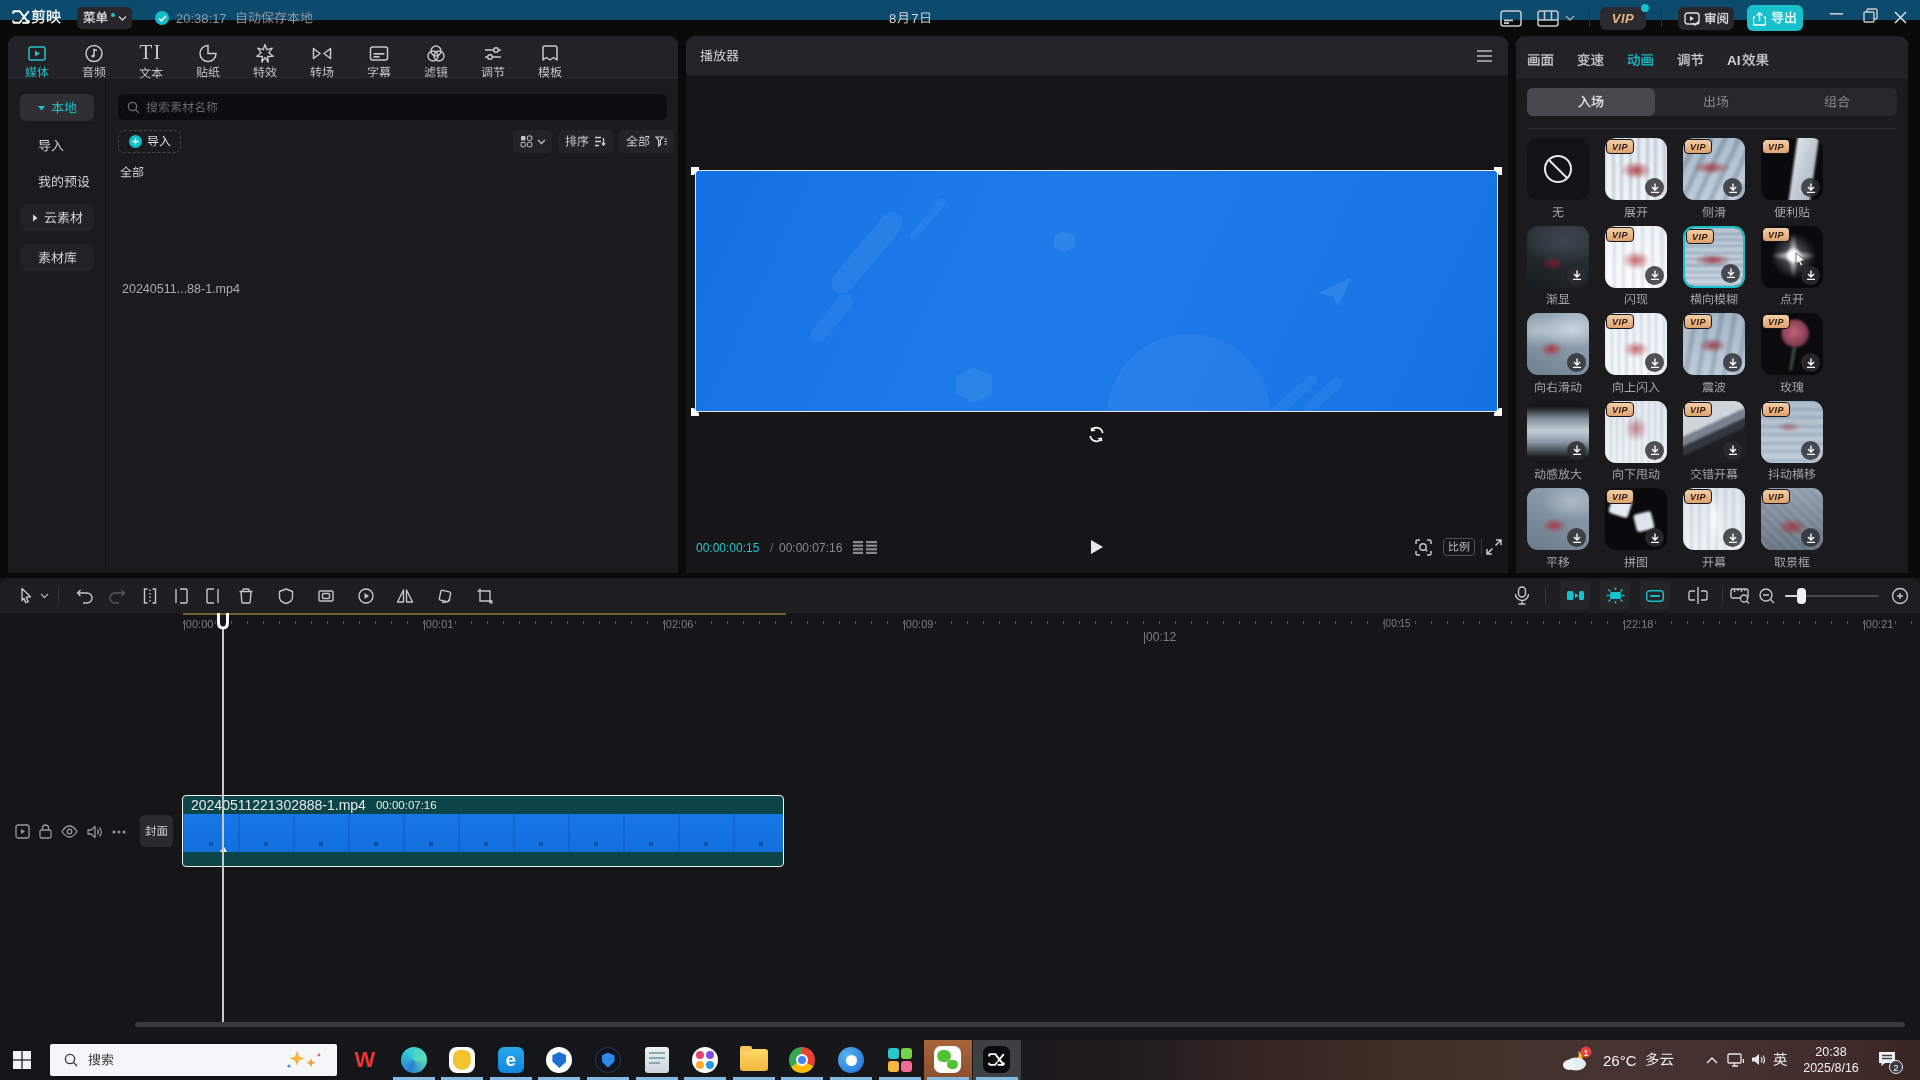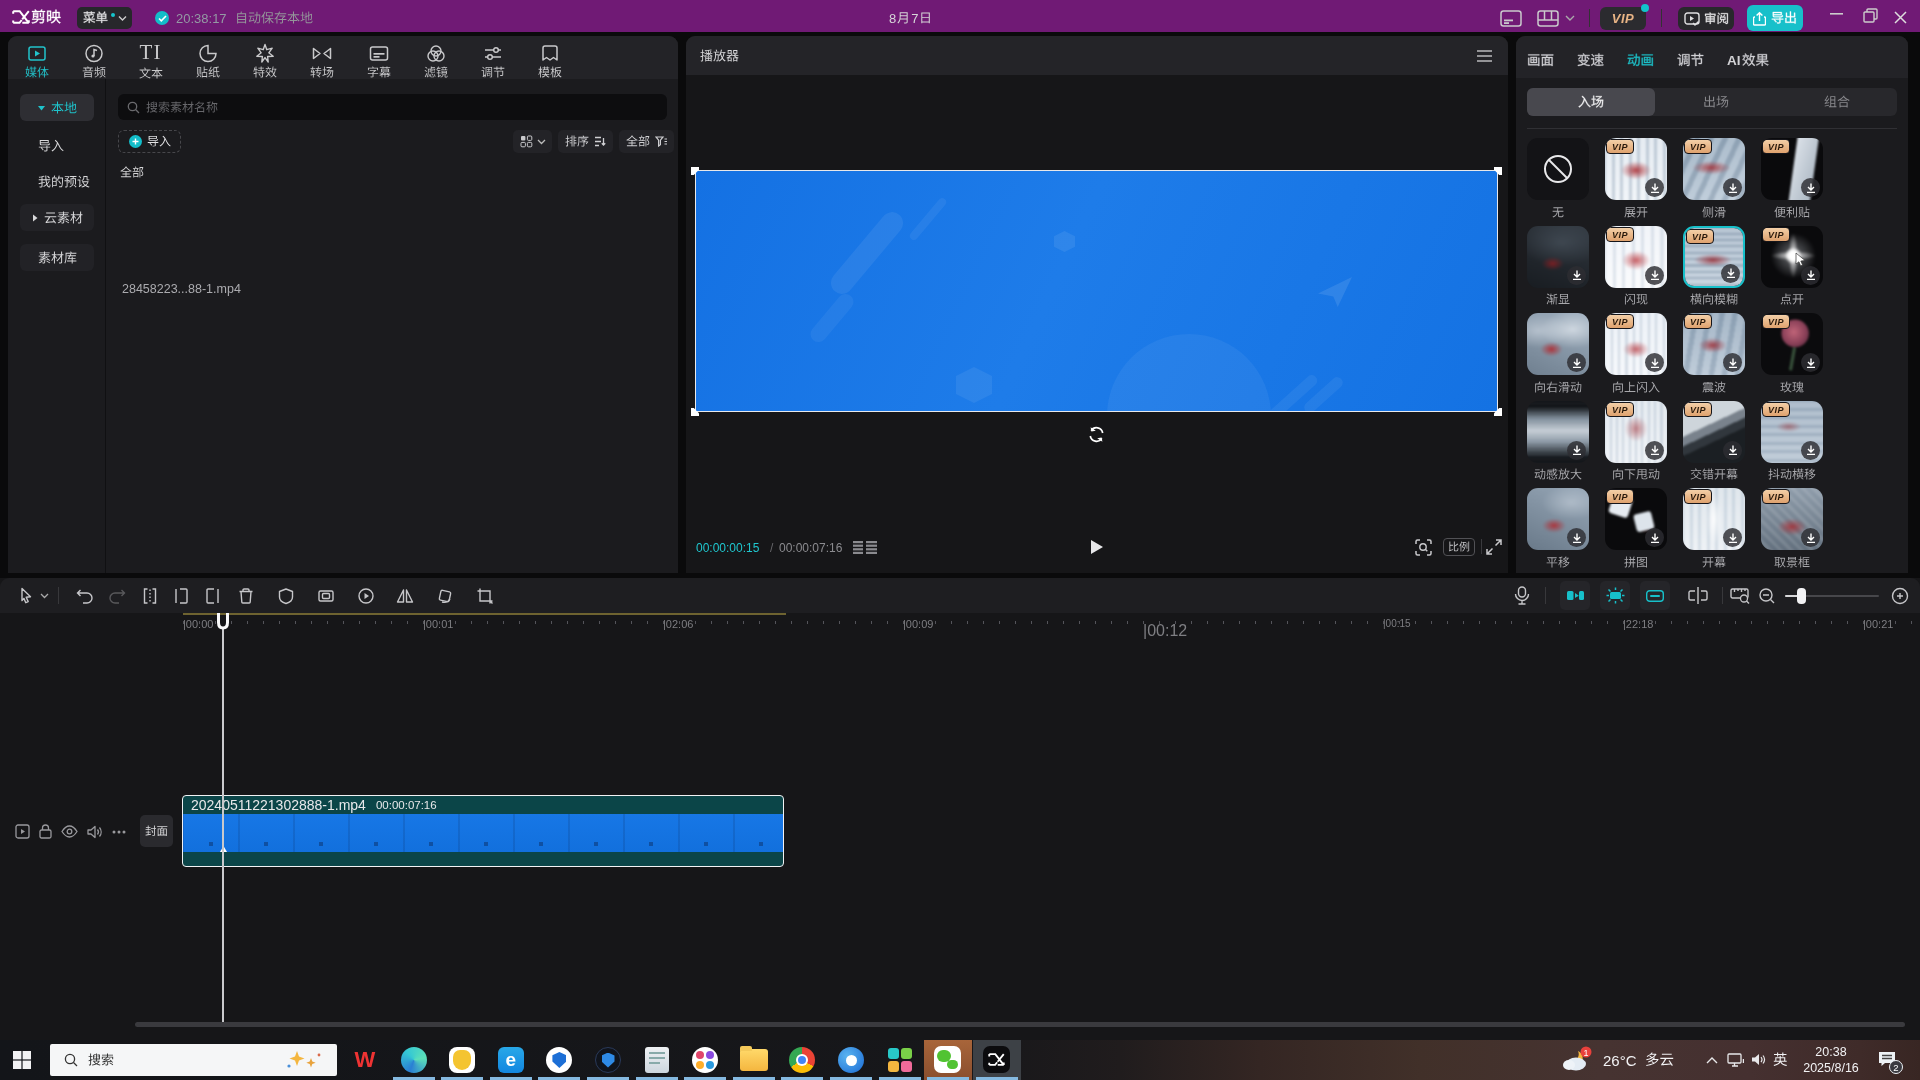--- a/index.html
+++ b/index.html
@@ -145,21 +145,21 @@
       <path id="g5e73" d="M174 630C213 556 252 459 266 399L337 424C323 482 282 578 242 650ZM755 655C730 582 684 480 646 417L711 396C750 456 797 552 834 633ZM52 348V273H459V-79H537V273H949V348H537V698H893V773H105V698H459V348Z"></path>
       <path id="g62fc" d="M453 806C489 751 526 677 541 631L610 663C593 707 553 779 517 832ZM164 839V638H41V568H164V349C113 333 66 319 28 309L47 235L164 274V16C164 1 159 -3 147 -3C135 -3 97 -3 55 -2C65 -23 74 -56 77 -76C139 -76 178 -73 203 -61C228 -49 237 -27 237 16V298L336 332L326 400L237 372V568H337V638H237V839ZM732 557V356H587V366V557ZM809 838C789 775 751 686 719 628H393V557H514V366V356H360V284H511C503 175 468 50 336 -31C353 -43 376 -68 387 -84C532 14 574 157 584 284H732V-76H805V284H951V356H805V557H928V628H794C824 682 858 751 888 811Z"></path>
       <path id="g56fe" d="M375 279C455 262 557 227 613 199L644 250C588 276 487 309 407 325ZM275 152C413 135 586 95 682 61L715 117C618 149 445 188 310 203ZM84 796V-80H156V-38H842V-80H917V796ZM156 29V728H842V29ZM414 708C364 626 278 548 192 497C208 487 234 464 245 452C275 472 306 496 337 523C367 491 404 461 444 434C359 394 263 364 174 346C187 332 203 303 210 285C308 308 413 345 508 396C591 351 686 317 781 296C790 314 809 340 823 353C735 369 647 396 569 432C644 481 707 538 749 606L706 631L695 628H436C451 647 465 666 477 686ZM378 563 385 570H644C608 531 560 496 506 465C455 494 411 527 378 563Z"></path>
       <path id="g53d6" d="M850 656C826 508 784 379 730 271C679 382 645 513 623 656ZM506 728V656H556C584 480 625 323 688 196C628 100 557 26 479 -23C496 -37 517 -62 528 -80C602 -29 670 38 727 123C777 42 839 -24 915 -73C927 -54 950 -27 967 -14C886 34 821 104 770 192C847 329 903 503 929 718L883 730L870 728ZM38 130 55 58 356 110V-78H429V123L518 140L514 204L429 190V725H502V793H48V725H115V141ZM187 725H356V585H187ZM187 520H356V375H187ZM187 309H356V178L187 152Z"></path>
       <path id="g666f" d="M242 640H755V576H242ZM242 753H755V690H242ZM265 290H736V195H265ZM623 66C715 31 830 -26 888 -66L939 -17C877 24 761 78 671 110ZM291 114C231 66 132 20 44 -9C61 -21 87 -48 100 -63C185 -28 292 29 359 86ZM433 506C443 493 453 477 462 461H56V399H941V461H543C533 482 518 505 502 524H830V804H170V524H487ZM193 346V140H462V-6C462 -17 459 -20 445 -21C431 -22 382 -22 330 -20C340 -37 350 -61 353 -80C424 -80 470 -80 499 -70C529 -61 538 -45 538 -8V140H811V346Z"></path>
       <path id="g6846" d="M946 781H396V-31H962V37H468V712H946ZM503 200V134H931V200H744V356H902V420H744V560H923V625H512V560H674V420H529V356H674V200ZM190 842V633H43V562H184C153 430 90 279 27 202C39 183 57 151 64 130C110 193 156 296 190 403V-77H259V446C292 400 331 342 348 312L388 377C369 400 290 495 259 527V562H370V633H259V842Z"></path>
       <path id="g591a" d="M456 842C393 759 272 661 111 594C128 582 151 558 163 541C254 583 331 632 397 685H679C629 623 560 569 481 524C445 554 395 589 353 613L298 574C338 551 382 519 415 489C308 437 190 401 78 381C91 365 107 334 114 314C375 369 668 503 796 726L747 756L734 753H473C497 776 519 800 539 824ZM619 493C547 394 403 283 200 210C216 196 237 170 247 153C372 203 477 264 560 332H833C783 254 711 191 624 142C589 175 540 214 500 242L438 206C477 177 522 139 555 106C414 42 246 7 75 -9C87 -28 101 -61 106 -82C461 -40 804 76 944 373L894 404L880 400H636C660 425 682 450 702 475Z"></path>
       <path id="g82f1" d="M457 627V512H160V278H57V207H431C391 118 288 37 38 -19C55 -36 75 -66 84 -82C345 -19 458 75 505 181C585 35 721 -47 921 -82C931 -61 952 -30 969 -14C776 13 641 83 569 207H945V278H846V512H535V627ZM232 278V446H457V351C457 327 456 302 452 278ZM771 278H531C534 302 535 326 535 350V446H771ZM640 840V748H355V840H281V748H69V680H281V575H355V680H640V575H715V680H928V748H715V840Z"></path>
     </defs>
   </svg>
-<div class="abs" style="left:0;top:0;width:1920px;height:32px;background:#701a75">
+<div class="abs" style="left:0;top:0;width:1920px;height:20px;background:#0c4a6e">
  <svg class="abs" style="left:12px;top:10px" width="18" height="14" viewBox="0 0 18 14">
    <path fill="none" stroke="#fff" stroke-width="2" d="M1.2 1.2 h6.5 l9 11.6 M16.8 1.2 l-6.6 8.2 M1.2 12.8 h6.3 l2.2-2.8"></path>
    <path fill="none" stroke="#fff" stroke-width="2" d="M1.2 1.2 v2.5 M16.8 12.8 h-6.5 M16.8 12.8 v-2.5 M1.2 12.8 v-2.4"></path>
  </svg>
  <div class="abs flex" style="left:31px;top:6px;height:22px">
       <svg class="b" width="30.0" height="16.2" viewBox="0 0 30.0 16.2" style="fill:#fff;color:#fff;overflow:visible">
         <use href="#g526a" transform="translate(0.0,13.2) scale(0.015,-0.015)"></use>
         <use href="#g6620" transform="translate(15.0,13.2) scale(0.015,-0.015)"></use>
       </svg>
     </div>
@@ -444,21 +444,21 @@
         <path d="M1 1 h7 l-2.6 3.2 v4.5 l-1.8 1.3 v-5.8z" fill="none" stroke="#d0d0d3" stroke-width="1.2"></path>
         <path d="M9.5 3 h2.5 M9.5 5.5 h2.5 M9.5 8 h2.5" stroke="#d0d0d3" stroke-width="1.2"></path>
       </svg>
  </div>
  <div class="abs flex" style="left:112px;top:127px;height:18px">
       <svg width="24.0" height="13.0" viewBox="0 0 24.0 13.0" style="fill:#d4d4d6;color:#d4d4d6;overflow:visible">
         <use href="#g5168" transform="translate(0.0,10.56) scale(0.012,-0.012)"></use>
         <use href="#g90e8" transform="translate(12.0,10.56) scale(0.012,-0.012)"></use>
       </svg>
     </div>
- <div class="abs" style="left:114px;top:246px;color:#ababaf;font-size:12.5px">28458223...88-1.mp4</div>
+ <div class="abs" style="left:114px;top:246px;color:#ababaf;font-size:12.5px">20240511...88-1.mp4</div>
 </div>
 <div class="abs" style="left:686px;top:36px;width:822px;height:537px;background:#161618;border-radius:9px 9px 0 0">
  <div class="abs flex" style="left:0;top:0;width:822px;height:39px;background:#242428;border-radius:9px 9px 0 0">
    <div style="margin-left:14px">
         <svg width="39.0" height="14.0" viewBox="0 0 39.0 14.0" style="fill:#d8d8da;color:#d8d8da;overflow:visible">
           <use href="#g64ad" transform="translate(0.0,11.44) scale(0.013,-0.013)"></use>
           <use href="#g653e" transform="translate(13.0,11.44) scale(0.013,-0.013)"></use>
           <use href="#g5668" transform="translate(26.0,11.44) scale(0.013,-0.013)"></use>
         </svg>
       </div>
@@ -985,21 +985,21 @@
       <svg class="abs" style="left:1891px;top:9px" width="18" height="18" viewBox="0 0 18 18">
         <circle cx="9" cy="9" r="7.5" fill="none" stroke="#c6c6c9" stroke-width="1.4"></circle>
         <path d="M6 9 h6 M9 6 v6" stroke="#c6c6c9" stroke-width="1.4"></path>
       </svg>
     </div>
  <div class="abs" style="left:135px;top:35px;width:1785px;height:21px">
    <div class="abs" style="left:48px;top:5px;color:#7e7e82;font-size:11px">|00:00</div>
       <div class="abs" style="left:288px;top:5px;color:#7e7e82;font-size:11px">|00:01</div>
       <div class="abs" style="left:528px;top:5px;color:#7e7e82;font-size:11px">|02:06</div>
       <div class="abs" style="left:768px;top:5px;color:#7e7e82;font-size:11px">|00:09</div>
-      <div class="abs" style="left:1008px;top:9px;color:#7e7e82;font-size:16px">|00:12</div>
+      <div class="abs" style="left:1008px;top:17px;color:#7e7e82;font-size:12px">|00:12</div>
       <div class="abs" style="left:1248px;top:5px;color:#7e7e82;font-size:10px">|00:15</div>
       <div class="abs" style="left:1488px;top:5px;color:#7e7e82;font-size:11px">|22:18</div>
       <div class="abs" style="left:1728px;top:5px;color:#7e7e82;font-size:11px">|00:21</div>
    <div class="abs" style="left:48px;top:0;width:603px;height:2px;background:#6e6330"></div>
    <div class="abs" style="left:48px;top:8px;width:1737px;height:3px;background-image:repeating-linear-gradient(to right,#54545a 0,#54545a 1px,transparent 1px,transparent 16px)"></div>
  </div>
  <div class="abs flex" style="left:15px;top:246px;gap:9px">
    <svg width="15" height="15" viewBox="0 0 15 15">
         <rect x="1" y="1" width="13" height="13" rx="2" fill="none" stroke="#99999d" stroke-width="1.3"></rect>
         <path d="M6 5 l4 2.5 -4 2.5z" fill="#99999d"></path>

